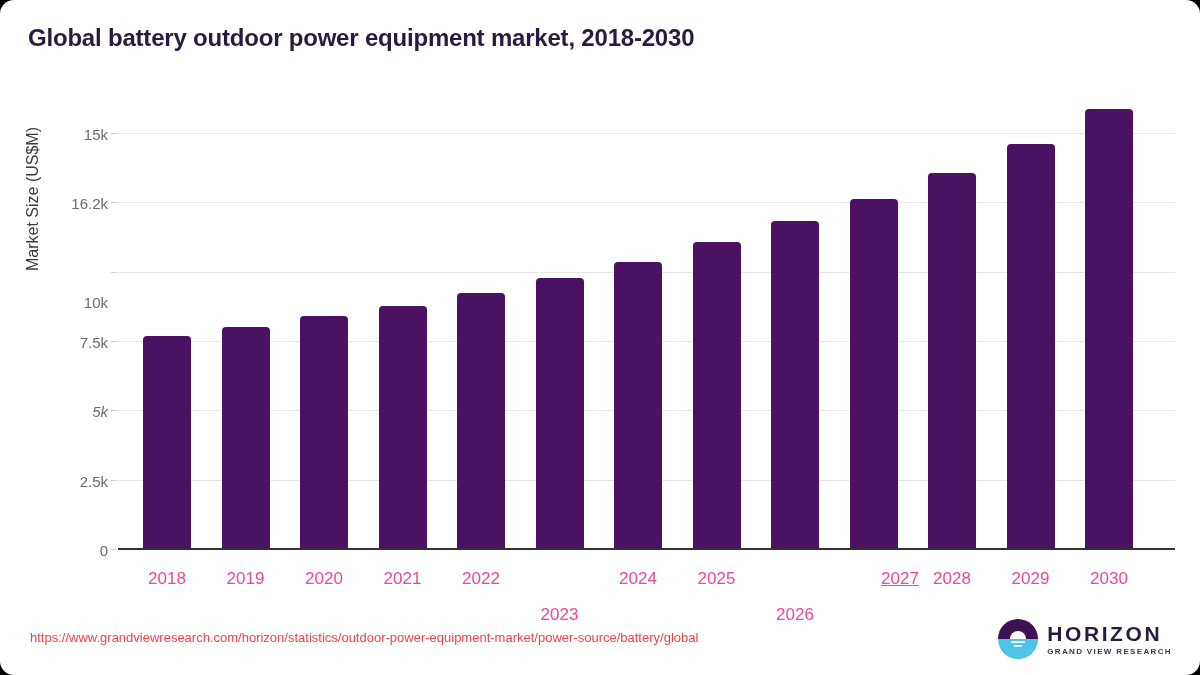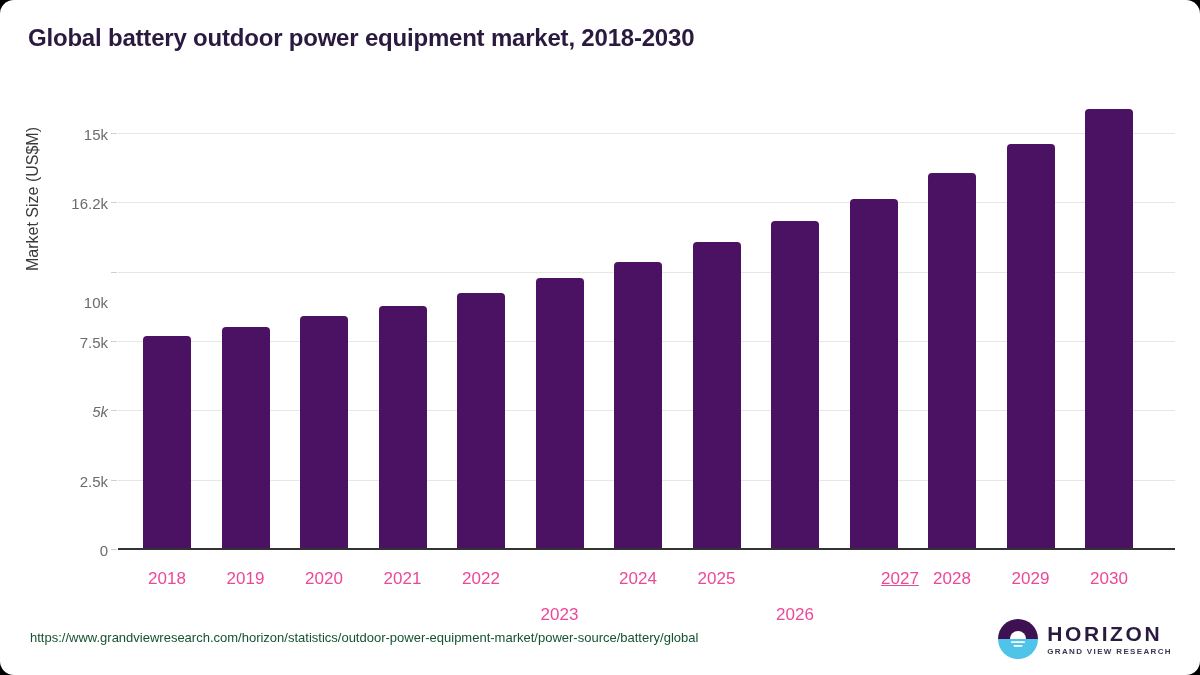--- a/index.html
+++ b/index.html
@@ -124,21 +124,21 @@
     color: #ec4899;
     top: 9px;
   }
 
   
   #source-url {
     position: absolute;
     left: 30px;
     top: 630px;
     font-size: 13px;
-    color: #14532d;
+    color: #ef4444;
     white-space: nowrap;
   }
 
   #logo {
     position: absolute;
     right: 28px;
     top: 618px;
     height: 42px;
     display: flex;
     align-items: center;

